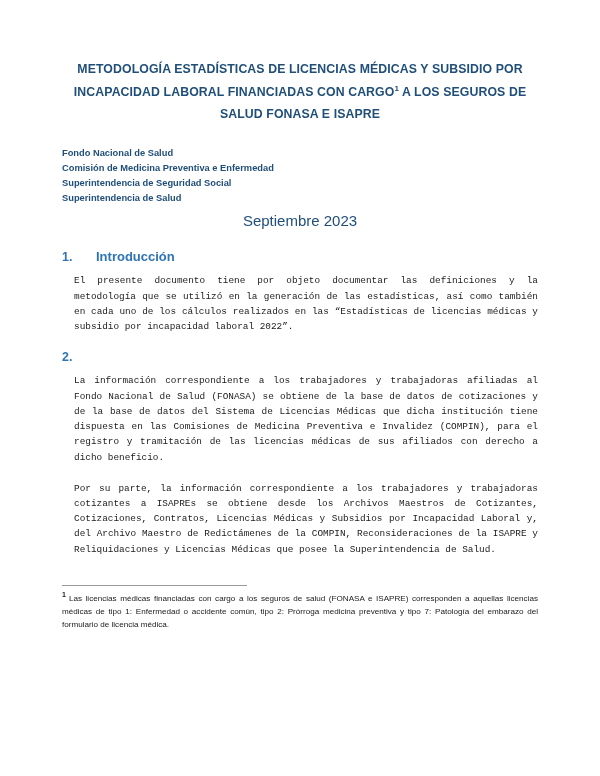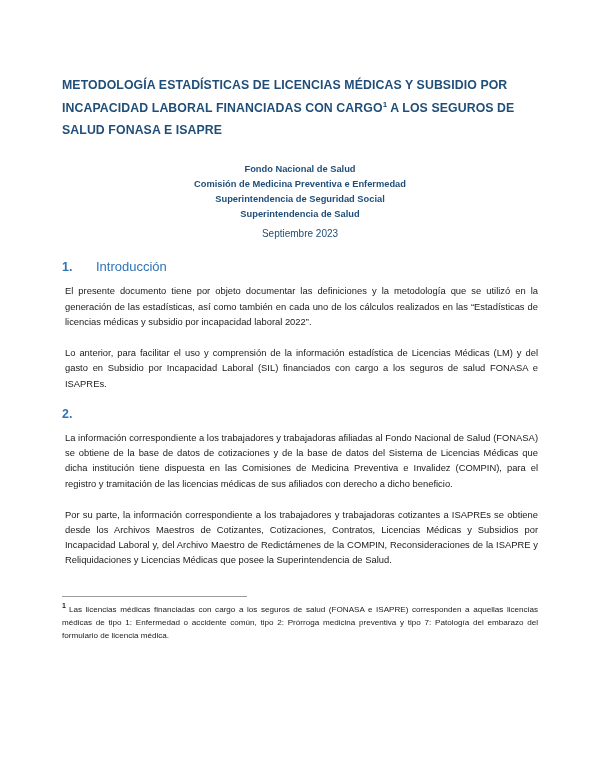--- a/index.html
+++ b/index.html
@@ -15,73 +15,74 @@
     overflow: hidden;
   }
   .page {
     position: relative;
     width: 600px;
     height: 776px;
     box-sizing: border-box;
     padding: 58px 62px 18px 62px;
   }
   .doc-title {
-    text-align: left;
+    text-align: center;
     color: #1f4e79;
     font-weight: bold;
     font-size: 12.3px;
     line-height: 1.85;
     letter-spacing: 0.1px;
-    margin: 16px 0 20px 0;
+    margin: 0 0 20px 0;
   }
   .doc-title sup {
     font-size: 8px;
     vertical-align: super;
     line-height: 0;
   }
   .org-block {
-    text-align: center;
+    text-align: left;
     color: #1f4e79;
     font-weight: bold;
     font-size: 9.3px;
     line-height: 1.62;
     margin: 0 0 6px 0;
   }
   .org-block .org-line {
     display: block;
   }
   .date-line {
     text-align: center;
     color: #1f4e79;
-    font-size: 10px;
+    font-size: 15px;
     font-weight: normal;
     margin: 6px 0 20px 0;
   }
   .heading {
     color: #2e74b5;
     font-size: 13px;
     margin: 16px 0 9px 0;
     display: flex;
     align-items: baseline;
   }
   .heading .num {
     width: 34px;
     font-weight: bold;
     font-size: 12.4px;
     flex: 0 0 34px;
   }
   .heading .txt {
-    font-weight: normal;
+    font-weight: bold;
   }
   p.body {
-    margin: 0 0 11px 3px;
+    margin: 0 0 11px 12px;
     font-size: 9.4px;
     line-height: 1.62;
     text-align: justify;
     color: #1a1a1a;
+    font-family: Liberation Mono, monospace;
   }
   p.body.gap {
     margin-top: 16px;
   }
   .footnote-sep {
     border: 0;
     border-top: 1px solid #9b9b9b;
     width: 185px;
     margin: 28px 0 6px 0;
   }
@@ -121,21 +122,20 @@
     <span class="org-line">Superintendencia de Salud</span>
   </div>
 
   <div class="date-line">Septiembre 2023</div>
 
   <div class="heading">
     <span class="num">1.</span>
     <span class="txt">Introducción</span>
   </div>
   <p class="body">El presente documento tiene por objeto documentar las definiciones y la metodología que se utilizó en la generación de las estadísticas, así como también en cada uno de los cálculos realizados en las “Estadísticas de licencias médicas y subsidio por incapacidad laboral 2022”.</p>
-  <p class="body gap">Lo anterior, para facilitar el uso y comprensión de la información estadística de Licencias Médicas (LM) y del gasto en Subsidio por Incapacidad Laboral (SIL) financiados con cargo a los seguros de salud FONASA e ISAPREs.</p>
 
   <div class="heading">
     <span class="num">2.</span>
   </div>
   <p class="body">La información correspondiente a los trabajadores y trabajadoras afiliadas al Fondo Nacional de Salud (FONASA) se obtiene de la base de datos de cotizaciones y de la base de datos del Sistema de Licencias Médicas que dicha institución tiene dispuesta en las Comisiones de Medicina Preventiva e Invalidez (COMPIN), para el registro y tramitación de las licencias médicas de sus afiliados con derecho a dicho beneficio.</p>
   <p class="body gap">Por su parte, la información correspondiente a los trabajadores y trabajadoras cotizantes a ISAPREs se obtiene desde los Archivos Maestros de Cotizantes, Cotizaciones, Contratos, Licencias Médicas y Subsidios por Incapacidad Laboral y, del Archivo Maestro de Redictámenes de la COMPIN, Reconsideraciones de la ISAPRE y Reliquidaciones y Licencias Médicas que posee la Superintendencia de Salud.</p>
 
   <hr class="footnote-sep">
   <p class="footnote"><span class="fn-mark">1</span><span>Las licencias médicas financiadas con cargo a los seguros de salud (FONASA e ISAPRE) corresponden a aquellas licencias médicas de tipo 1: Enfermedad o accidente común, tipo 2: Prórroga medicina preventiva y tipo 7: Patología del embarazo del formulario de licencia médica.</span></p>
 

